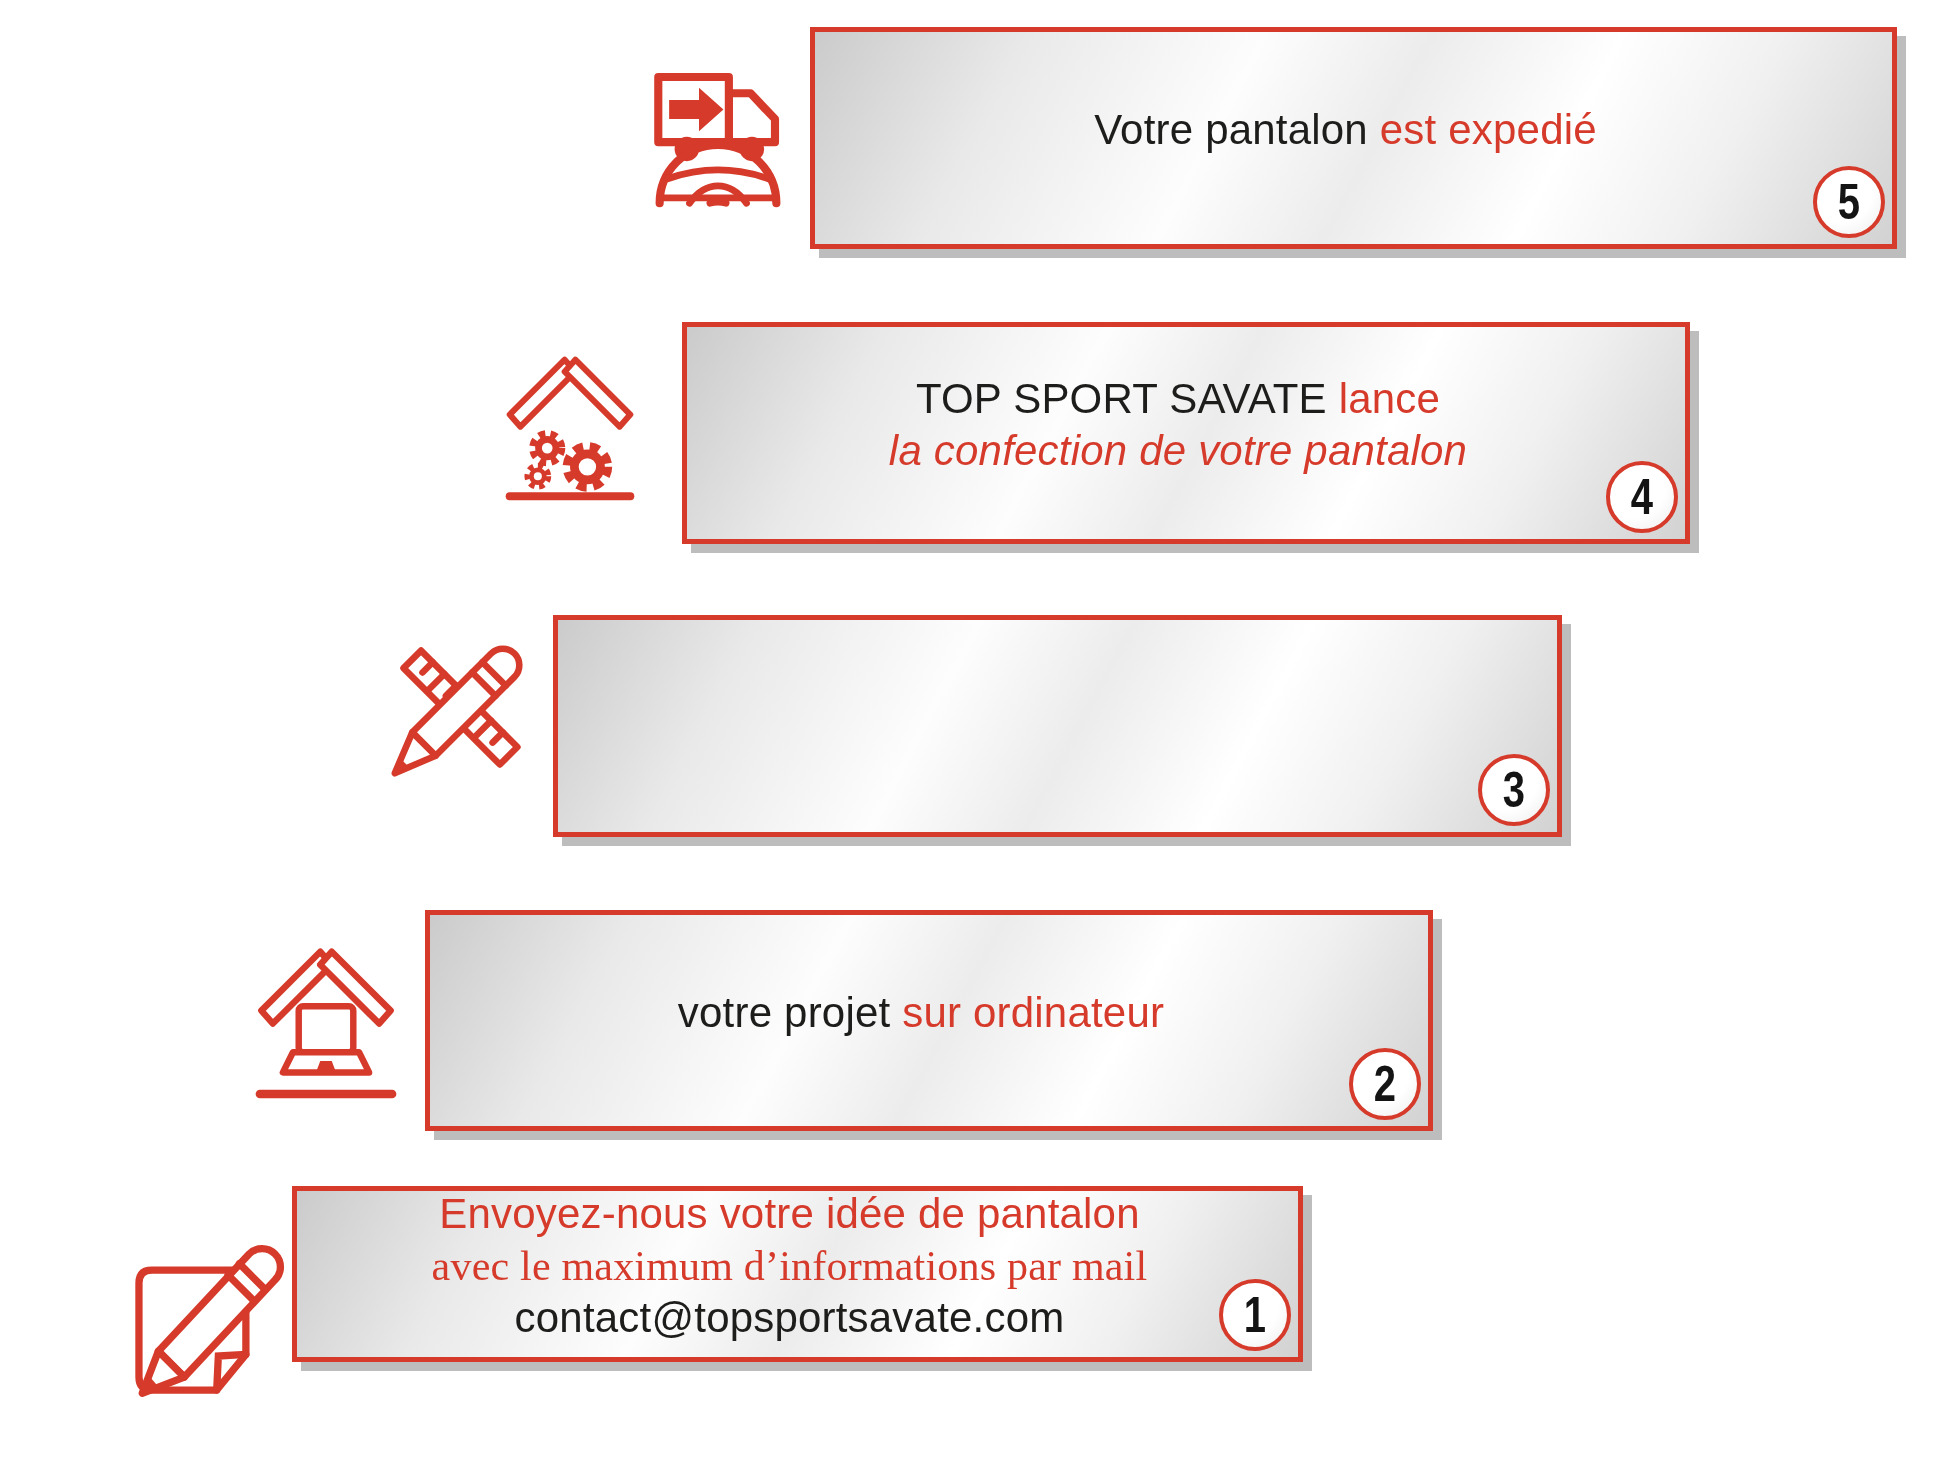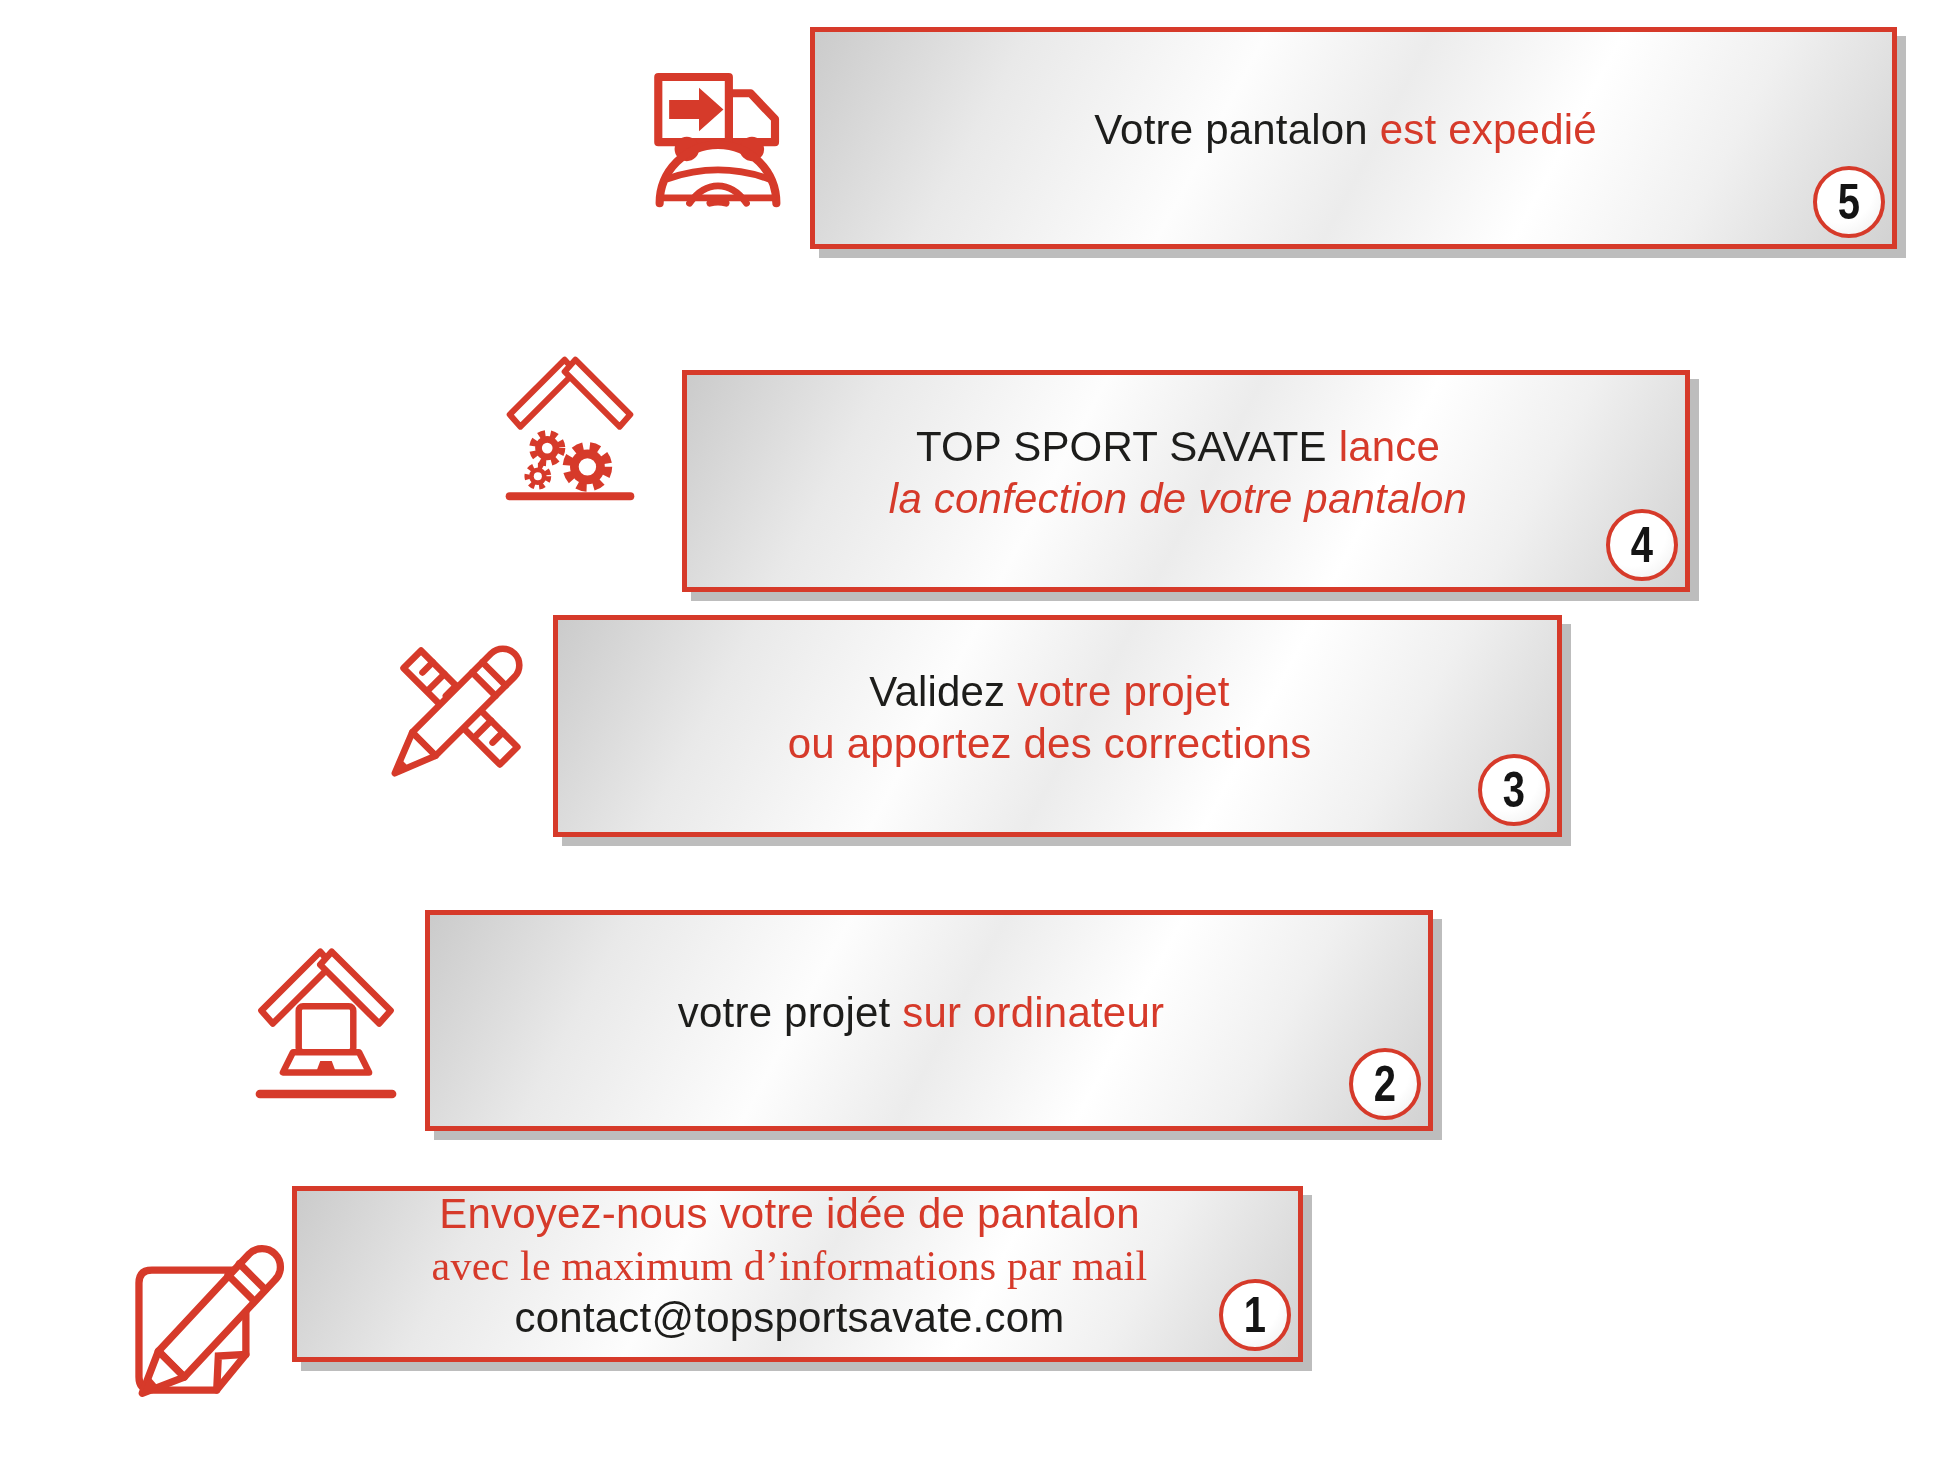--- a/index.html
+++ b/index.html
@@ -20,21 +20,21 @@
   .panel{
     position:absolute;
     border:5px solid var(--red);
     background:linear-gradient(118deg,#cbcbcb 0%,#e9e9e9 18%,#fdfdfd 38%,#ececec 52%,#ffffff 68%,#f0f0f0 82%,#d2d2d2 100%);
     box-shadow:9px 9px 0 var(--shadow);
     display:flex;
     align-items:center;
     justify-content:center;
   }
   .pos-5{left:810px;top:27px;width:1087px;height:222px;}
-  .pos-4{left:682px;top:322px;width:1008px;height:222px;margin-top:48px;}
+  .pos-4{left:682px;top:322px;width:1008px;height:222px;}
   .pos-3{left:553px;top:615px;width:1009px;height:222px;}
   .pos-2{left:425px;top:910px;width:1008px;height:221px;}
   .pos-1{left:292px;top:1186px;width:1011px;height:176px;}
   .panel-text{
     text-align:center;
     font-size:42px;
     line-height:52px;
     color:var(--black);
     padding:0 46px 16px 30px;
     letter-spacing:0.2px;
@@ -122,24 +122,20 @@
       <circle class="fl" cx="26" cy="91" r="6.5"></circle>
       <circle cx="26" cy="91" r="3" fill="#ffffff"></circle>
       <circle cx="63" cy="84" r="15" fill="none" stroke="var(--red)" stroke-width="7" stroke-dasharray="7 5"></circle>
       <circle class="fl" cx="63" cy="84" r="13"></circle>
       <circle cx="63" cy="84" r="6.5" fill="#ffffff"></circle>
       <path class="ln6" d="M5 106 H95"></path>
     </svg>
   </div>
 
   <section class="panel pos-3">
-    <div class="panel-text">
-      <div><span style="color: rgb(29, 29, 27);">Validez </span><span style="color: rgb(214, 58, 42);">votre projet</span></div>
-      <div><span style="color: rgb(214, 58, 42);">ou apportez des corrections</span></div>
-    </div>
     <div class="badge">
         <span>3</span>
       </div>
   </section>
   <div class="icon icon-3">
     <svg viewBox="0 0 100 100" xmlns="http://www.w3.org/2000/svg">
       <path class="st" d="M12 22 L78 88 L90 76 L24 10 Z"></path>
       <path class="ln" d="M32 18 l-7 7"></path>
       <path class="ln" d="M40 26 l-11 11"></path>
       <path class="ln" d="M48 34 l-7 7"></path>

